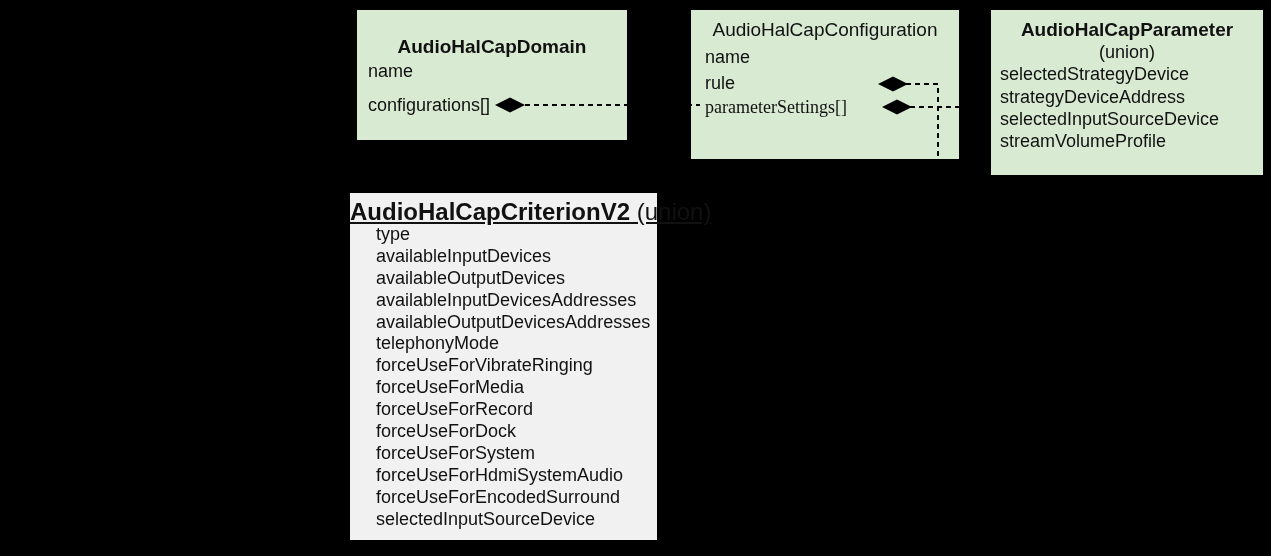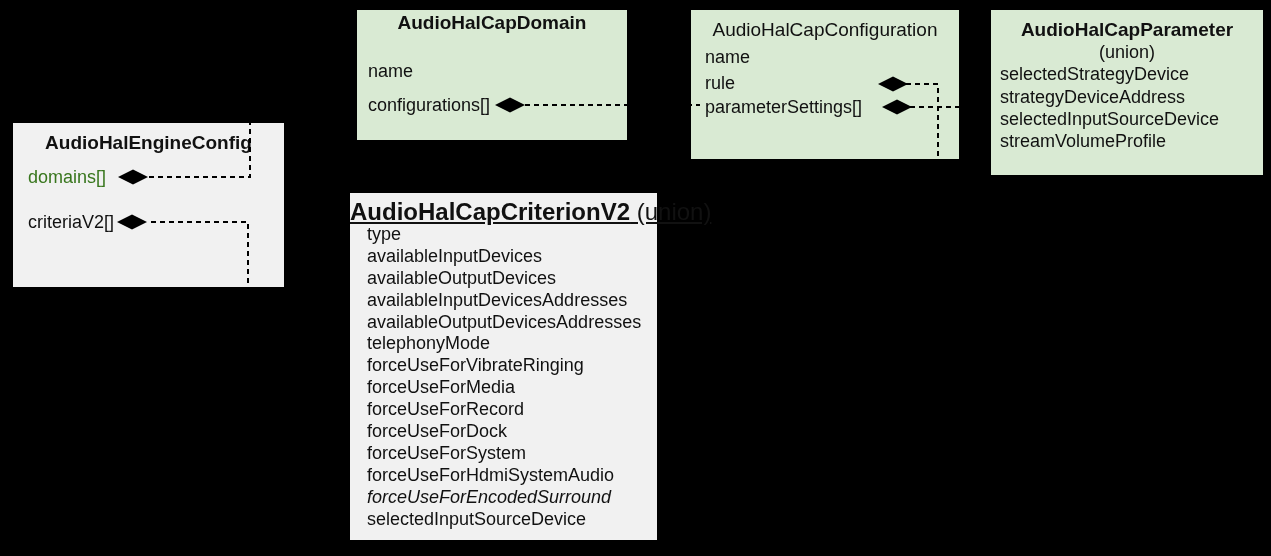--- a/index.html
+++ b/index.html
@@ -45,60 +45,60 @@
 
   
   #box-engine { left: 13px; top: 123px; width: 271px; height: 164px; }
   #box-engine .uml-title { top: 9px; }
   #box-engine .field { left: 15px; }
   #box-engine .field:nth-of-type(1) { top: 43px; }
   #box-engine .field:nth-of-type(2) { top: 88px; }
 
   
   #box-domain { left: 357px; top: 10px; width: 270px; height: 130px; }
-  #box-domain .uml-title { top: 2px; text-align: center; }
+  #box-domain .uml-title { top: 26px; text-align: center; }
   #box-domain .field { left: 11px; }
   #box-domain .field:nth-of-type(1) { top: 50px; }
   #box-domain .field:nth-of-type(2) { top: 84px; }
 
   
   #box-configuration { left: 691px; top: 10px; width: 268px; height: 149px; }
   #box-configuration .uml-title { top: 9px; }
   #box-configuration .field { left: 14px; }
   #box-configuration .field:nth-of-type(1) { top: 36px; }
   #box-configuration .field:nth-of-type(2) { top: 62px; }
-  #box-configuration .field:nth-of-type(3) { top: 86px; }
+  #box-configuration .field:nth-of-type(3) { top: 86px; font-family: Liberation Serif, serif; }
 
   
   #box-parameter { left: 991px; top: 10px; width: 272px; height: 165px; }
   #box-parameter .uml-title { top: 9px; }
   #box-parameter .uml-subtitle { top: 31px; }
   #box-parameter .field { left: 9px; }
   #box-parameter .field:nth-of-type(1) { top: 53px; }
   #box-parameter .field:nth-of-type(2) { top: 76px; }
   #box-parameter .field:nth-of-type(3) { top: 98px; }
   #box-parameter .field:nth-of-type(4) { top: 120px; }
 
   
   #box-criterion { left: 350px; top: 193px; width: 307px; height: 347px; }
   #box-criterion .uml-title { top: 8px; font-size: 24px; text-decoration: underline; }
-  #box-criterion .field { left: 17px; }
+  #box-criterion .field { left: 26px; }
   #box-criterion .field:nth-of-type(1)  { top: 30px; }
   #box-criterion .field:nth-of-type(2)  { top: 52px; }
   #box-criterion .field:nth-of-type(3)  { top: 74px; }
   #box-criterion .field:nth-of-type(4)  { top: 96px; }
   #box-criterion .field:nth-of-type(5)  { top: 118px; }
   #box-criterion .field:nth-of-type(6)  { top: 139px; }
   #box-criterion .field:nth-of-type(7)  { top: 161px; }
   #box-criterion .field:nth-of-type(8)  { top: 183px; }
   #box-criterion .field:nth-of-type(9)  { top: 205px; }
   #box-criterion .field:nth-of-type(10) { top: 227px; }
   #box-criterion .field:nth-of-type(11) { top: 249px; }
   #box-criterion .field:nth-of-type(12) { top: 271px; }
-  #box-criterion .field:nth-of-type(13) { top: 293px; font-style: italic; }
+  #box-criterion .field:nth-of-type(13) { top: 293px; }
   #box-criterion .field:nth-of-type(14) { top: 315px; }
 
   
   #box-rule { left: 803px; top: 278px; width: 271px; height: 110px; }
   #box-rule .uml-title { top: 9px; }
   #box-rule .field { left: 15px; }
   #box-rule .field:nth-of-type(1) { top: 34px; }
   #box-rule .field:nth-of-type(2) { top: 67px; }
 
   
@@ -121,27 +121,20 @@
     stroke-width: 2;
     stroke-dasharray: 5 4;
   }
   #connector-overlay polygon { fill: #000; stroke: none; }
 </style>
 </head>
 <body>
 
 <div id="canvas">
 
-  <div id="box-engine" class="uml-box gray">
-    <div class="uml-title bold"><span>AudioHalEngineConfig</span></div>
-    <div class="fields">
-        <div class="field green-text">domains[]</div>
-        <div class="field">criteriaV2[]</div>
-      </div>
-  </div>
 
   <div id="box-domain" class="uml-box green">
     <div class="uml-title bold"><span>AudioHalCapDomain</span></div>
     <div class="fields">
         <div class="field">name</div>
         <div class="field">configurations[]</div>
       </div>
   </div>
 
   <div id="box-configuration" class="uml-box green">

